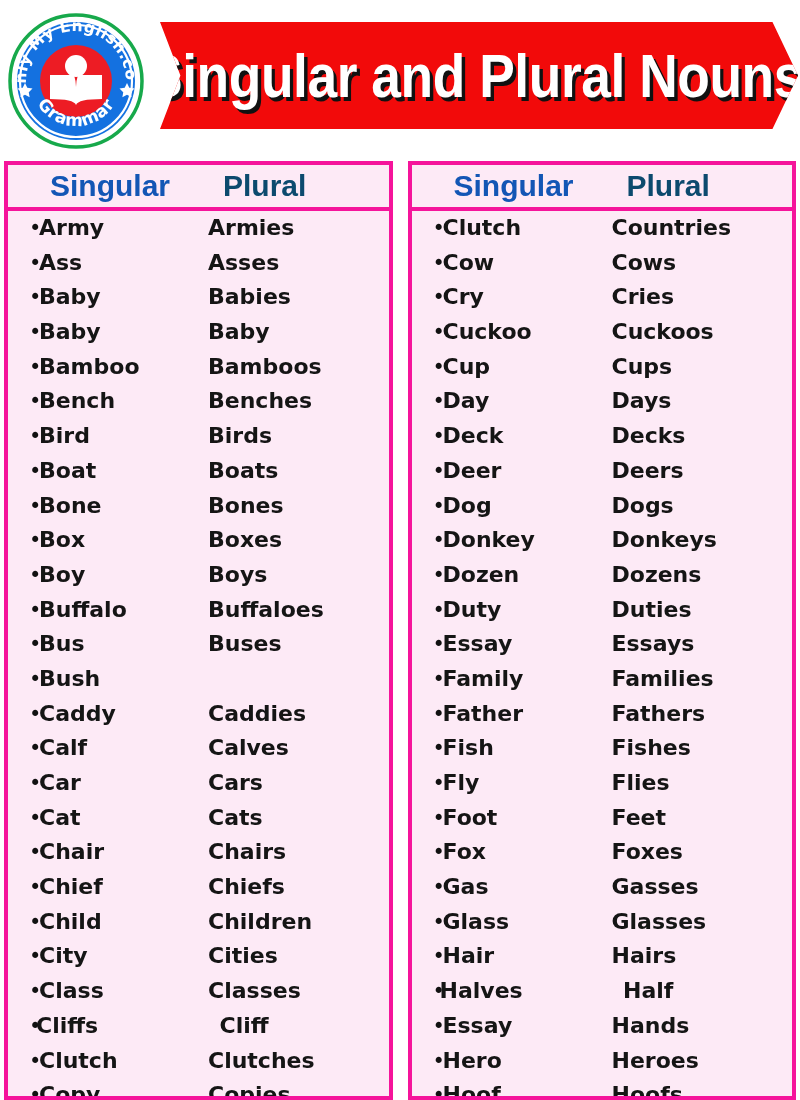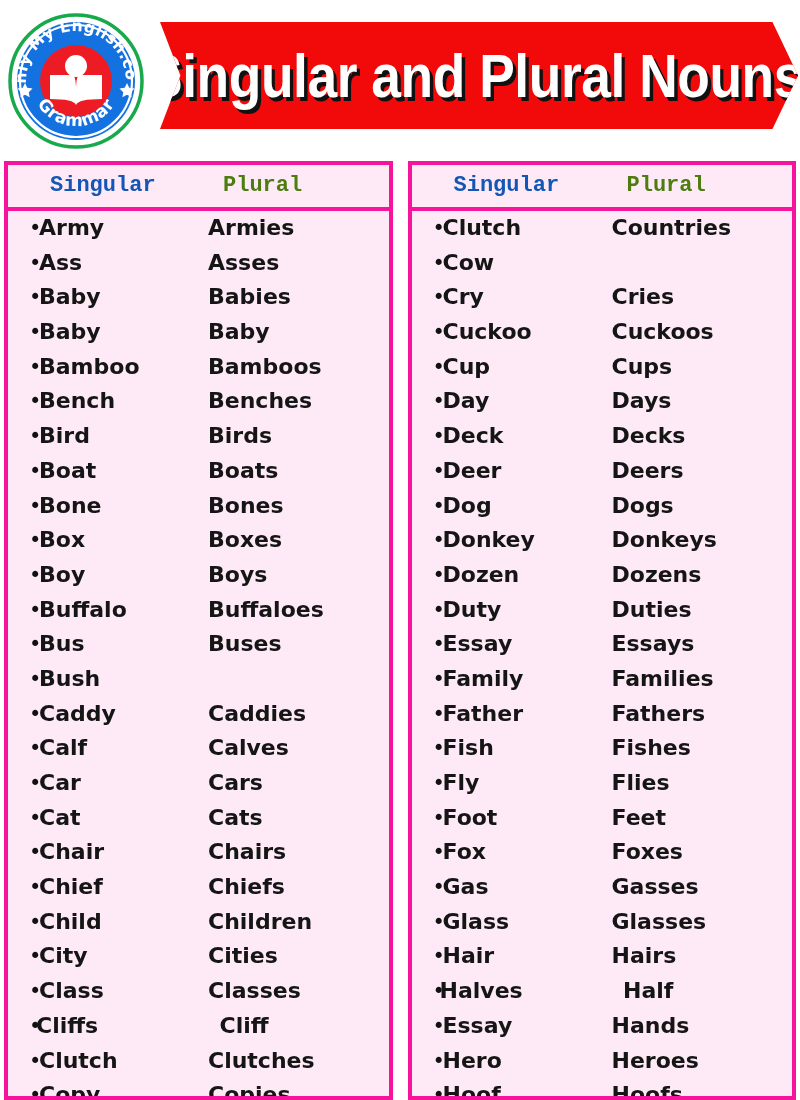--- a/index.html
+++ b/index.html
@@ -81,34 +81,34 @@
   }
 
   .thead {
     display: flex;
     border-bottom: 4px solid #f5149b;
     height: 42px;
     align-items: center;
     flex: none;
   }
   .th {
-    font-family: Liberation Mono, monospace;
+    font-family: Liberation Sans, sans-serif;
     font-weight: bold;
-    font-size: 22px;
+    font-size: 30px;
     line-height: 1;
     white-space: nowrap;
   }
   .th.singular {
     width: 215px;
     padding-left: 42px;
     box-sizing: border-box;
     color: #1356b5;
   }
   .th.plural {
-    color: #4d7c0f;
+    color: #0c4a6e;
   }
 
   .tbody {
     flex: 1 1 auto;
     padding-top: 2px;
   }
 
   .row {
     display: flex;
     align-items: flex-start;
@@ -327,20 +327,21 @@
     </div>
     <div class="tbody">
         <div class="row">
           <span class="bullet">•</span>
           <span class="cell singular">Clutch</span>
           <span class="cell plural">Countries</span>
         </div>
         <div class="row">
           <span class="bullet">•</span>
           <span class="cell singular">Cow</span>
+          <span class="cell plural">Cows</span>
         </div>
         <div class="row">
           <span class="bullet">•</span>
           <span class="cell singular">Cry</span>
           <span class="cell plural">Cries</span>
         </div>
         <div class="row">
           <span class="bullet">•</span>
           <span class="cell singular">Cuckoo</span>
           <span class="cell plural">Cuckoos</span>

